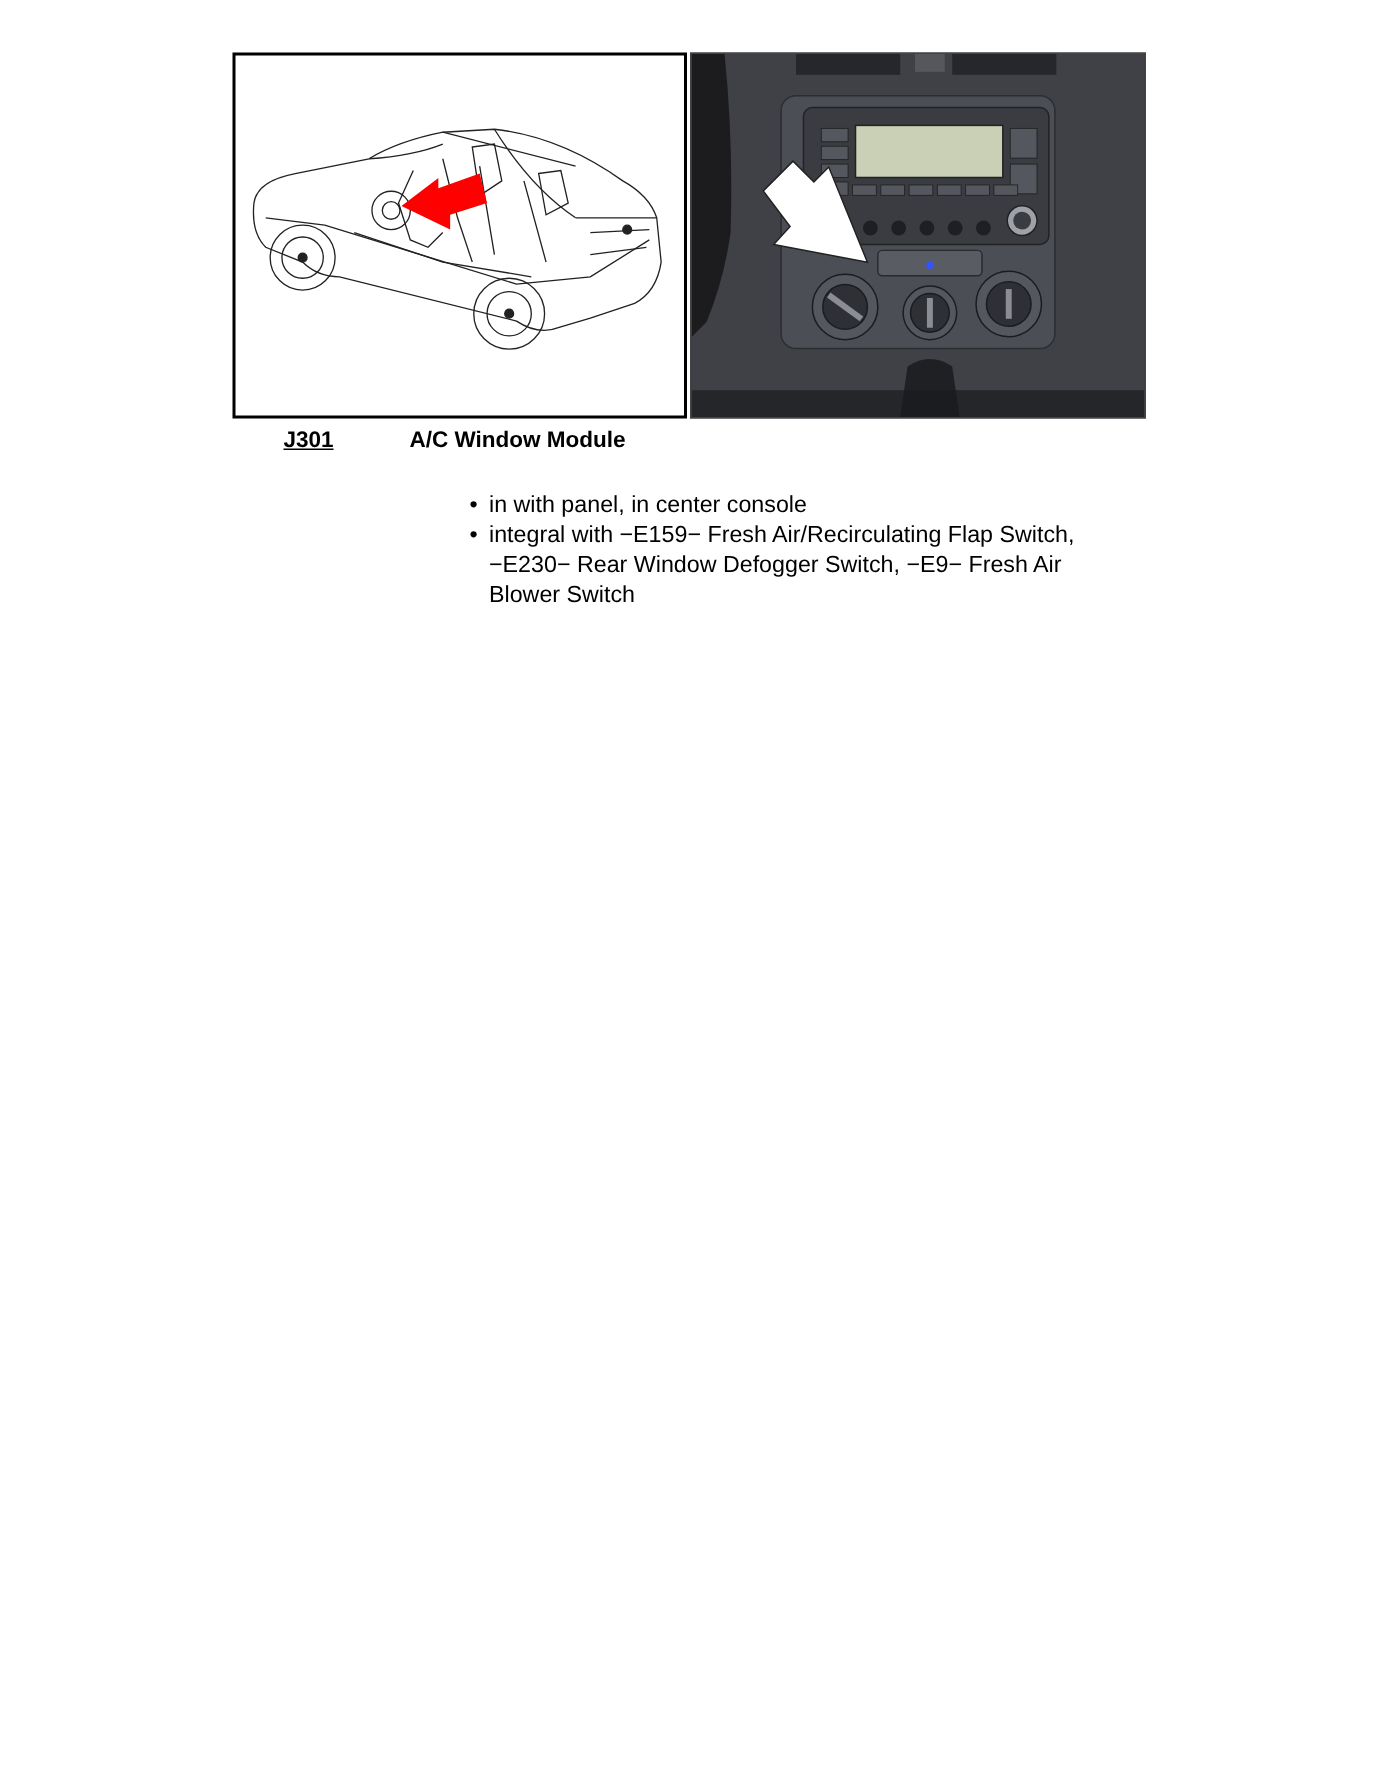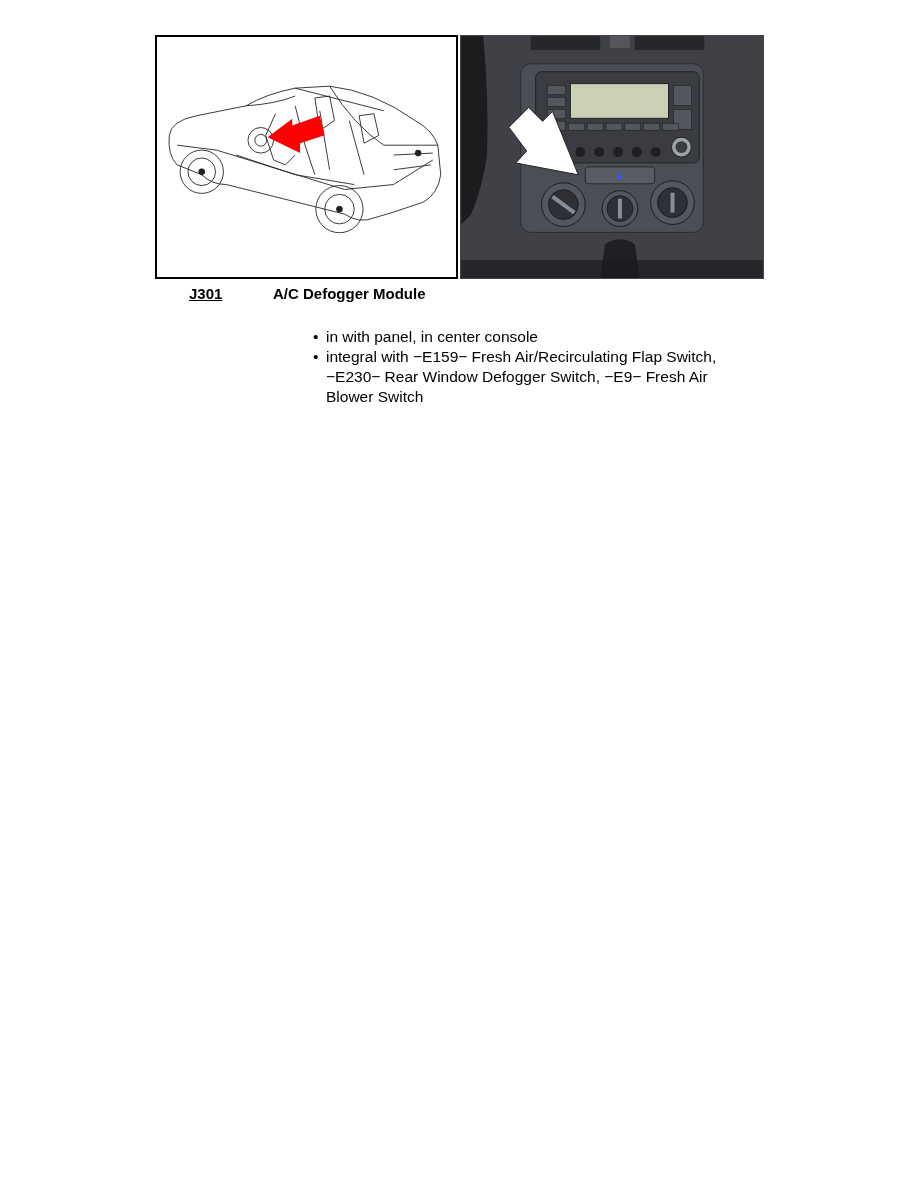--- a/index.html
+++ b/index.html
@@ -104,21 +104,21 @@
     <line x1="213" y1="158" x2="213" y2="178" stroke="#8a8d94" stroke-width="4"></line>
 
     <path d="M140 244 L145 210 Q160 200 175 210 L180 244 Z" fill="#1f2024"></path>
     <rect x="0" y="226" width="304" height="18" fill="#1a1b1e" opacity="0.7"></rect>
 
     <polygon points="48,92 68,72 82,86 92,76 118,140 55,128 66,116" fill="#ffffff" stroke="#222" stroke-width="1"></polygon>
   </svg>
 </div>
 
 <div class="code">J301</div>
-<div class="title">A/C Defogger Module</div>
+<div class="title">A/C Window Module</div>
 
 <ul class="notes">
   <li>
     <span class="bullet">•</span>
     <span>in with panel, in center console</span>
   </li>
   <li>
     <span class="bullet">•</span>
     <span>integral with −E159− Fresh Air/Recirculating Flap Switch, −E230− Rear Window Defogger Switch, −E9− Fresh Air Blower Switch</span>
   </li>

